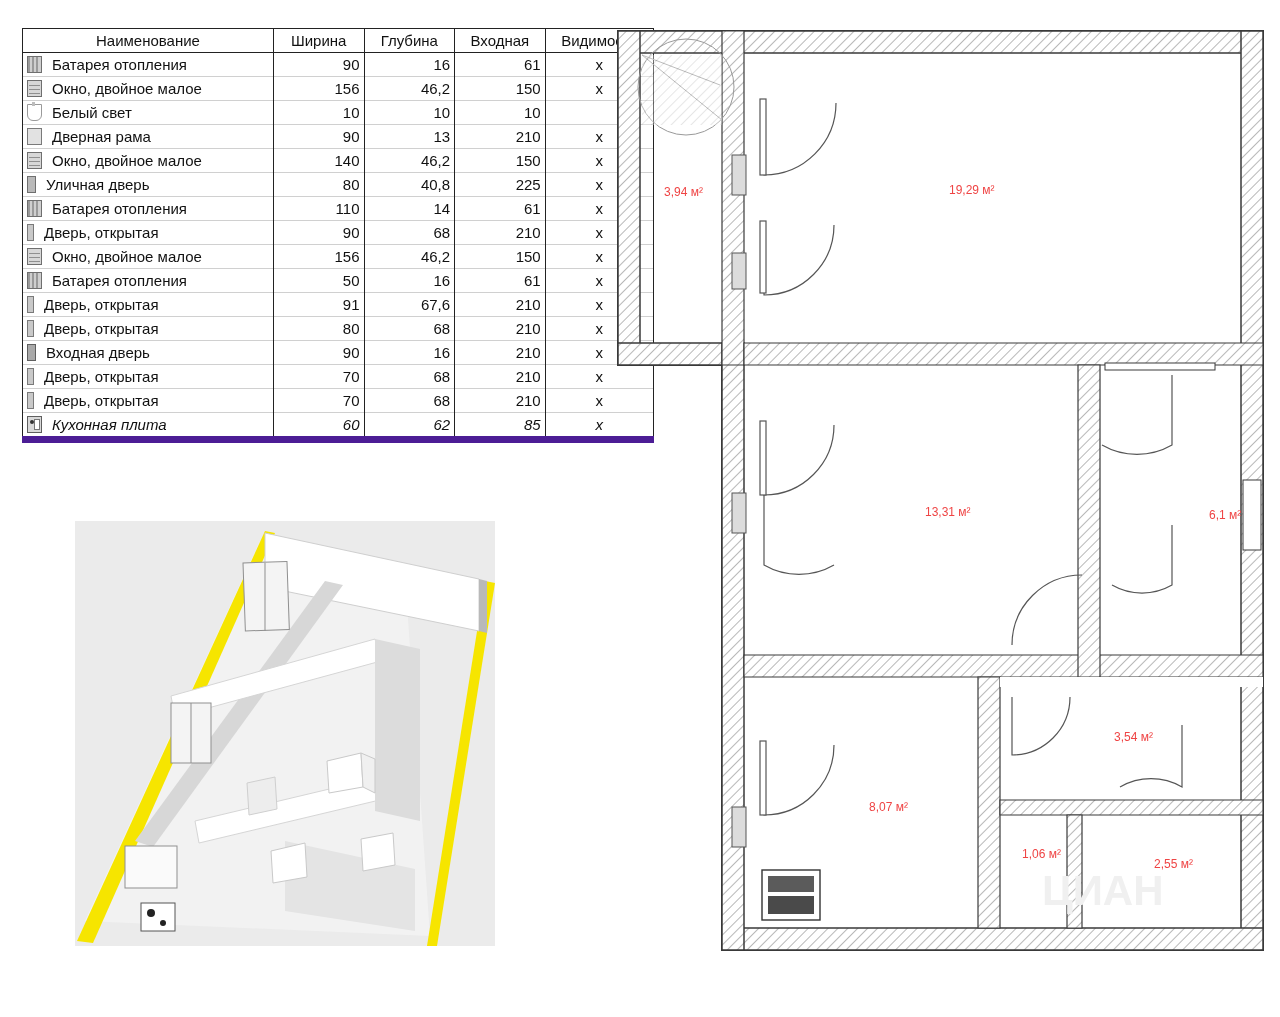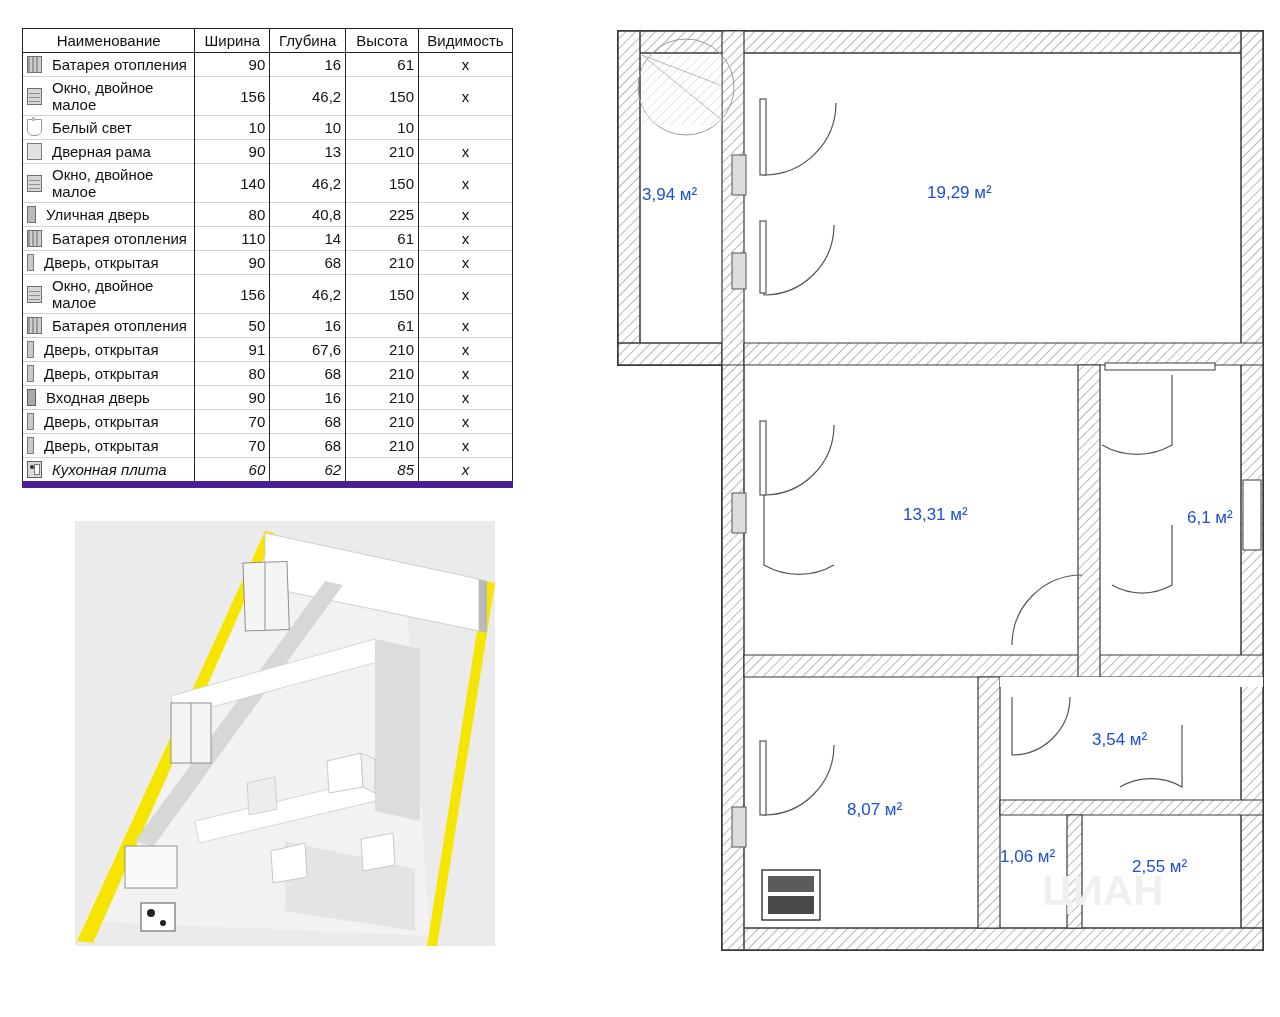--- a/index.html
+++ b/index.html
@@ -11,21 +11,21 @@
     position:relative;
     overflow:hidden;
   }
 
   
   #spec-table-wrap{
     position:absolute;left:22px;top:28px;width:565px;
   }
   table.spec{
     border-collapse:collapse;
-    width:491px;
+    width:632px;
     font-size:15px;
     color:#111;
   }
   table.spec th{
     font-weight:normal;
     border:1px solid #222;
     background:#fff;
     padding:3px 4px;
     text-align:center;
     font-size:15px;
@@ -73,36 +73,37 @@
     background:#ebebeb;
     overflow:hidden;
   }
 
   
   #plan{
     position:absolute;left:612px;top:25px;width:655px;height:930px;
   }
   .area-label{
     position:absolute;
-    font-size:17px;color:#1d4ed8;
+    font-size:12px;color:#ef4444;
     white-space:nowrap;
     font-family:"Liberation Sans", sans-serif;
+    padding-left:22px;
   }
 </style>
 </head>
 <body>
 
 <div id="spec-table-wrap">
   <table class="spec">
     <thead>
       <tr>
         <th class="h-name">Наименование</th>
         <th class="h-num">Ширина</th>
         <th class="h-num">Глубина</th>
-        <th class="h-num">Высота</th>
+        <th class="h-num">Входная</th>
         <th class="h-vis">Видимость</th>
       </tr>
     </thead>
     <tbody id="spec-body">
         <tr>
           <td class="c-name">
             <span class="nm">
               <span class="icon-box ic-radiator"></span>
               <span>Батарея отопления</span>
             </span>

